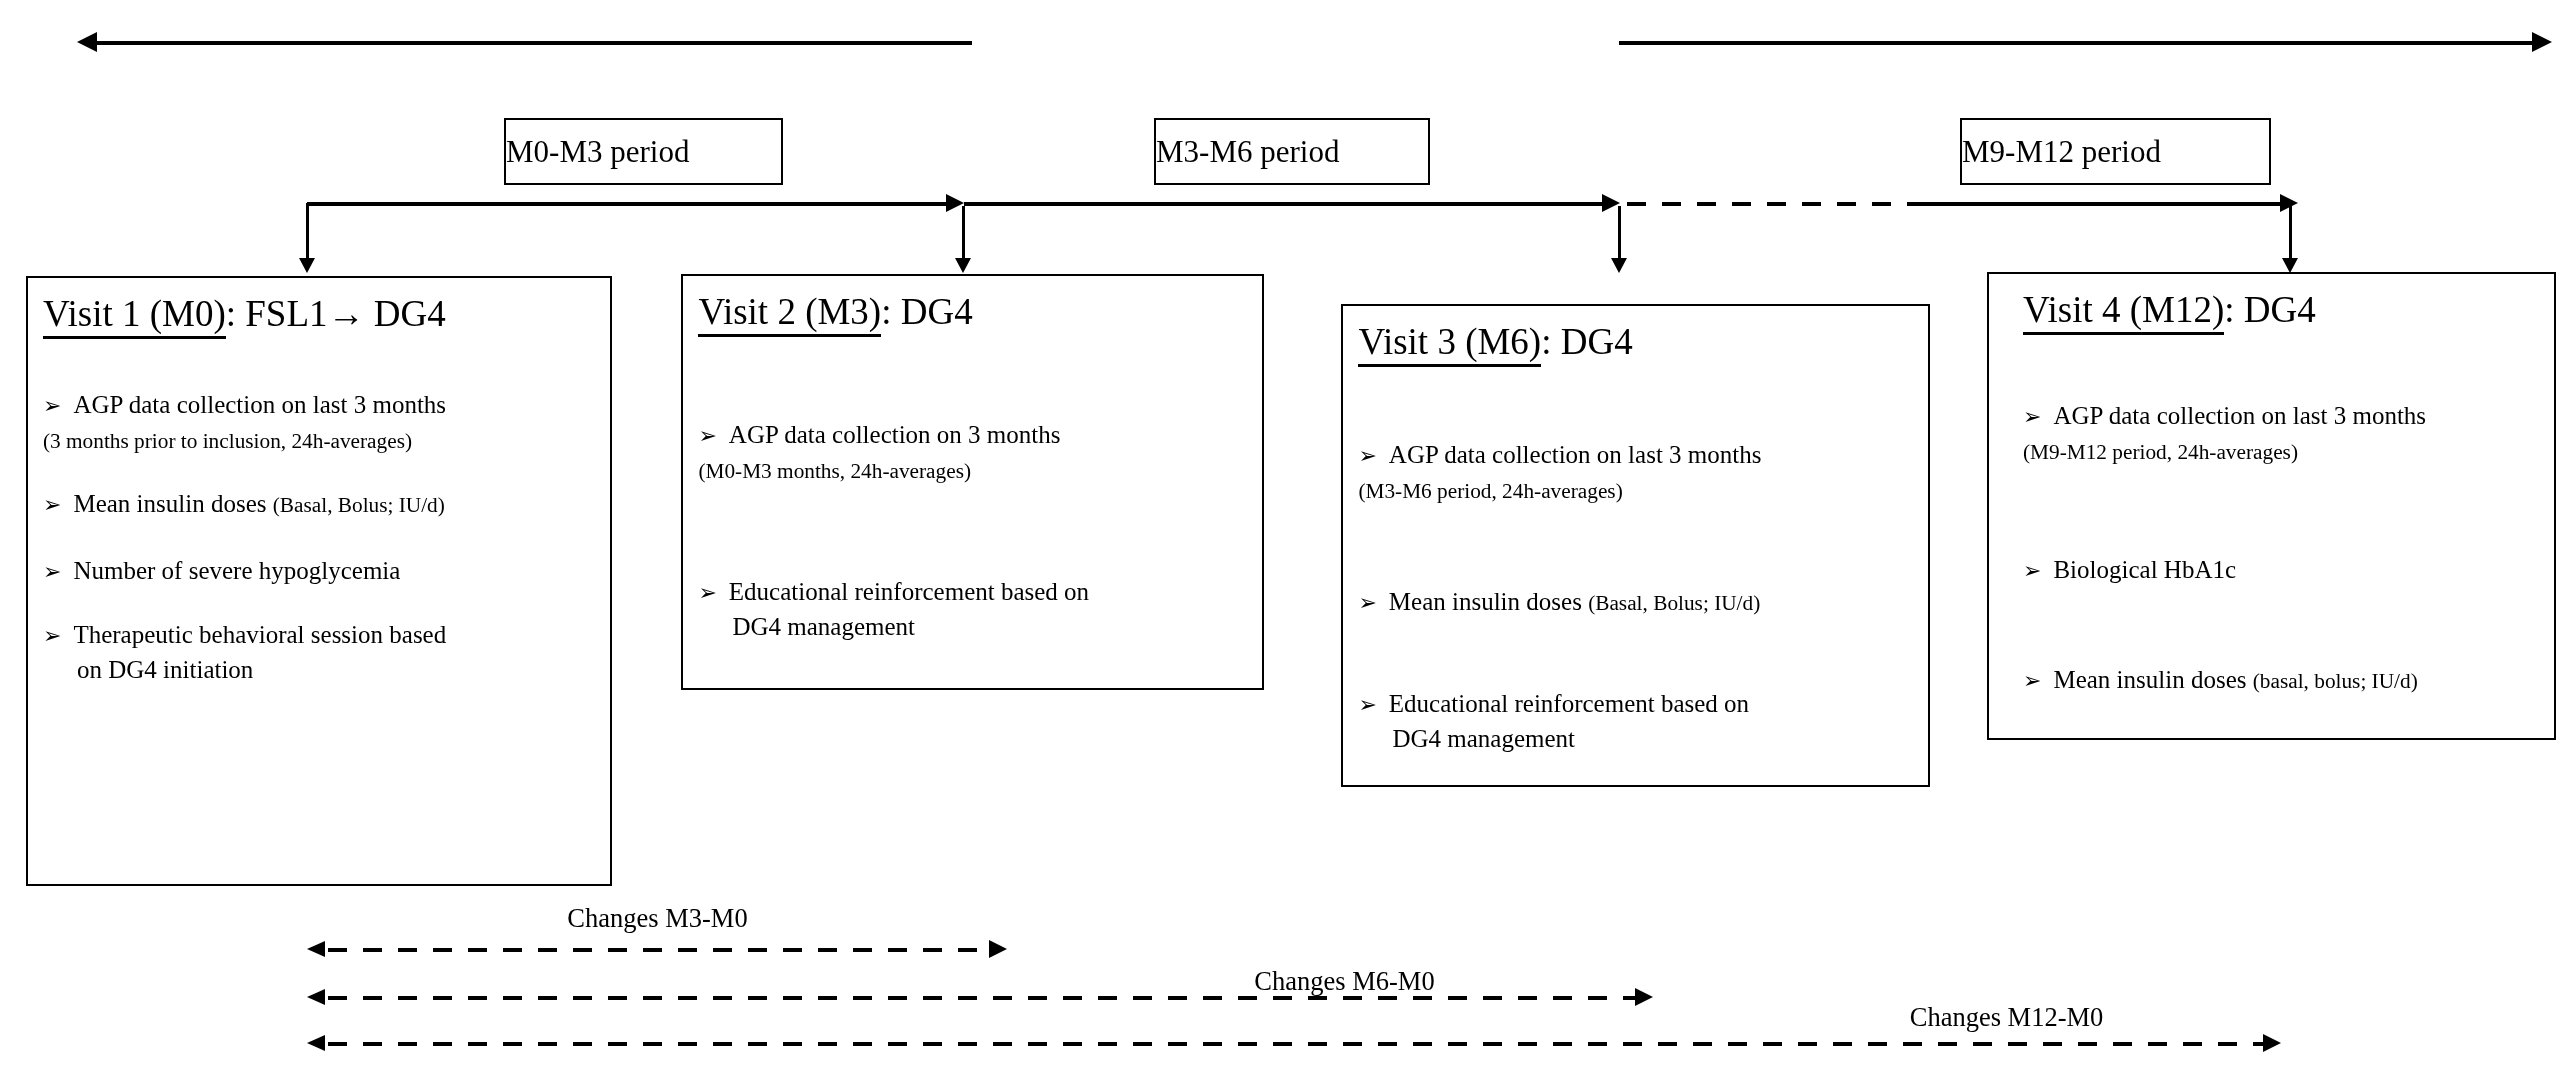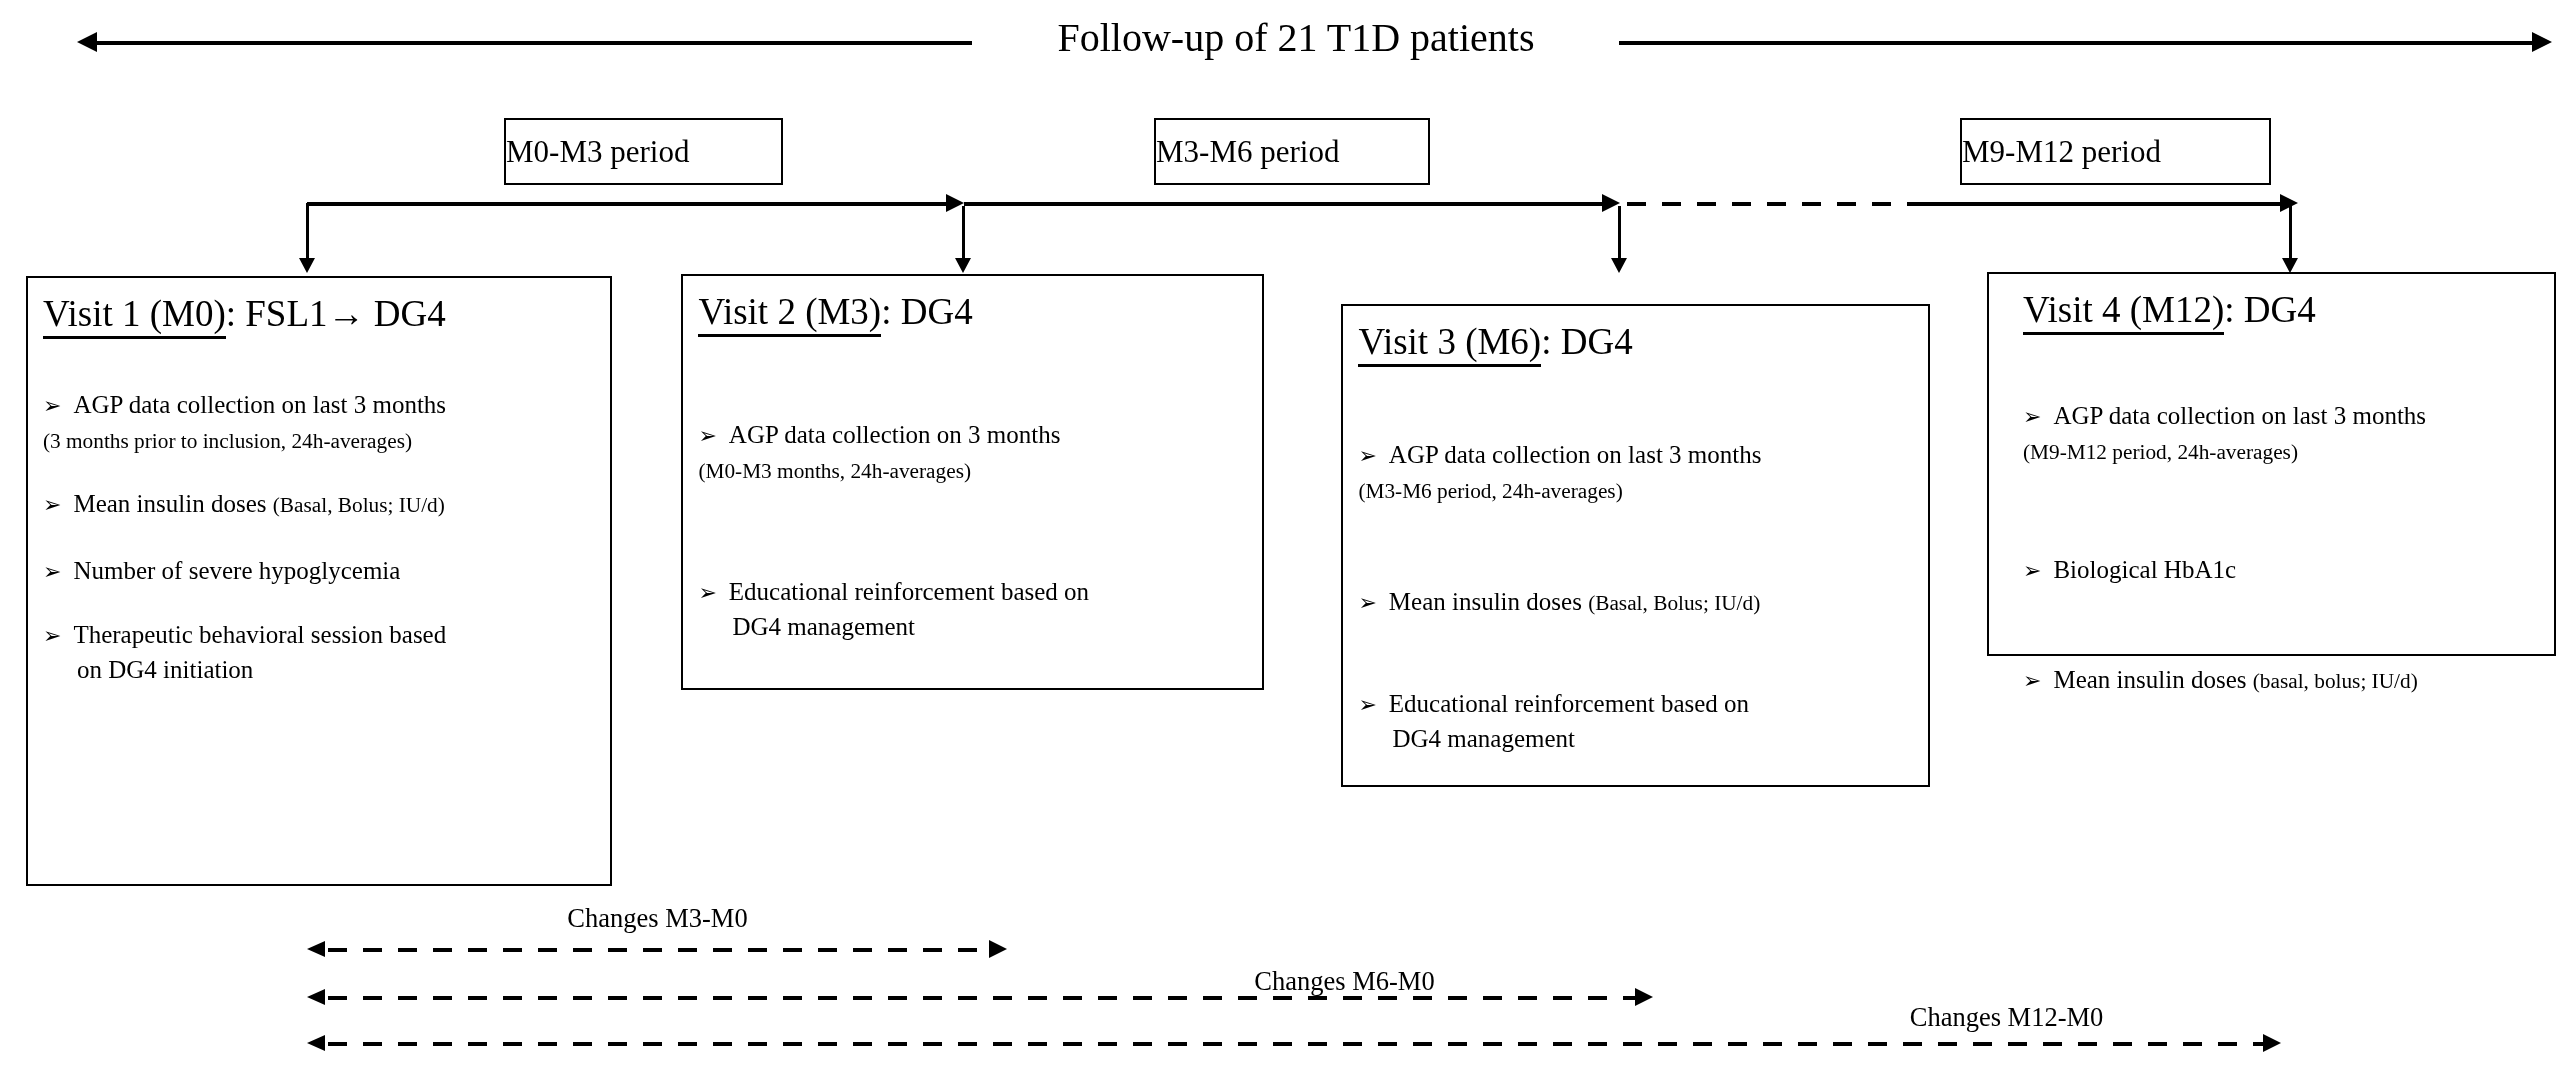--- a/index.html
+++ b/index.html
@@ -49,21 +49,20 @@
   
   .chlabel { position:absolute; width:393px; text-align:center; font-size:26.5px; white-space:nowrap; }
 </style>
 </head>
 <body>
 
 <div id="stage">
 
   <div class="tri tri-left abs" style="left:77px; top:32px;"></div>
   <div class="hline" style="left:96px; top:41px; width:876px;"></div>
-  <div class="title">Follow-up of 21 T1D patients</div>
   <div class="hline" style="left:1619px; top:41px; width:915px;"></div>
   <div class="tri tri-right abs" style="left:2532px; top:32px;"></div>
 
   <div class="period" style="left:504px; width:275px;">M0-M3 period</div>
   <div class="period" style="left:1154px; width:272px;">M3-M6 period</div>
   <div class="period" style="left:1960px; width:307px;">M9-M12 period</div>
 
   <div class="hline" style="left:307px; top:202px; width:640px;"></div>
   <div class="tri tri-right-sm abs" style="left:946px; top:194px;"></div>
   <div class="hline" style="left:964px; top:202px; width:640px;"></div>
@@ -101,21 +100,21 @@
 
   <div class="visit" style="left:1341px; top:272px; width:589px; height:483px;margin-top:32px;">
     <div class="vh"><span class="u">Visit 3 (M6)</span><span>: DG4</span></div>
     <div class="b" style="margin-top:72px;"><span class="bi">➢</span><span>AGP data collection on last 3 months 
 </span><span class="sm">(M3-M6 period, 24h-averages)</span></div>
     <div class="b hang" style="margin-top:77px;"><span class="bi">➢</span><span>Mean insulin doses </span><span class="sm">(Basal, Bolus; IU/d)</span></div>
     <div class="b hang" style="margin-top:67px;"><span class="bi">➢</span><span>Educational reinforcement based on
 DG4 management</span></div>
   </div>
 
-  <div class="visit" style="left:1987px; top:272px; width:569px; height:384px;padding-left:34px;">
+  <div class="visit" style="left:1987px; top:272px; width:569px; height:468px;padding-left:34px;">
     <div class="vh"><span class="u">Visit 4 (M12)</span><span>: DG4</span></div>
     <div class="b" style="margin-top:65px;"><span class="bi">➢</span><span>AGP data collection on last 3 months 
 </span><span class="sm">(M9-M12 period, 24h-averages)</span></div>
     <div class="b hang" style="margin-top:84px;"><span class="bi">➢</span><span>Biological HbA1c</span></div>
     <div class="b hang" style="margin-top:75px;"><span class="bi">➢</span><span>Mean insulin doses </span><span class="sm">(basal, bolus; IU/d)</span></div>
   </div>
 
   <div class="chlabel" style="left:461px; top:903px;">Changes M3-M0</div>
   <div class="tri tri-left-sm abs" style="left:307px; top:941px;"></div>
   <div class="dashline" style="left:328px; top:948px; width:661px;"></div>

